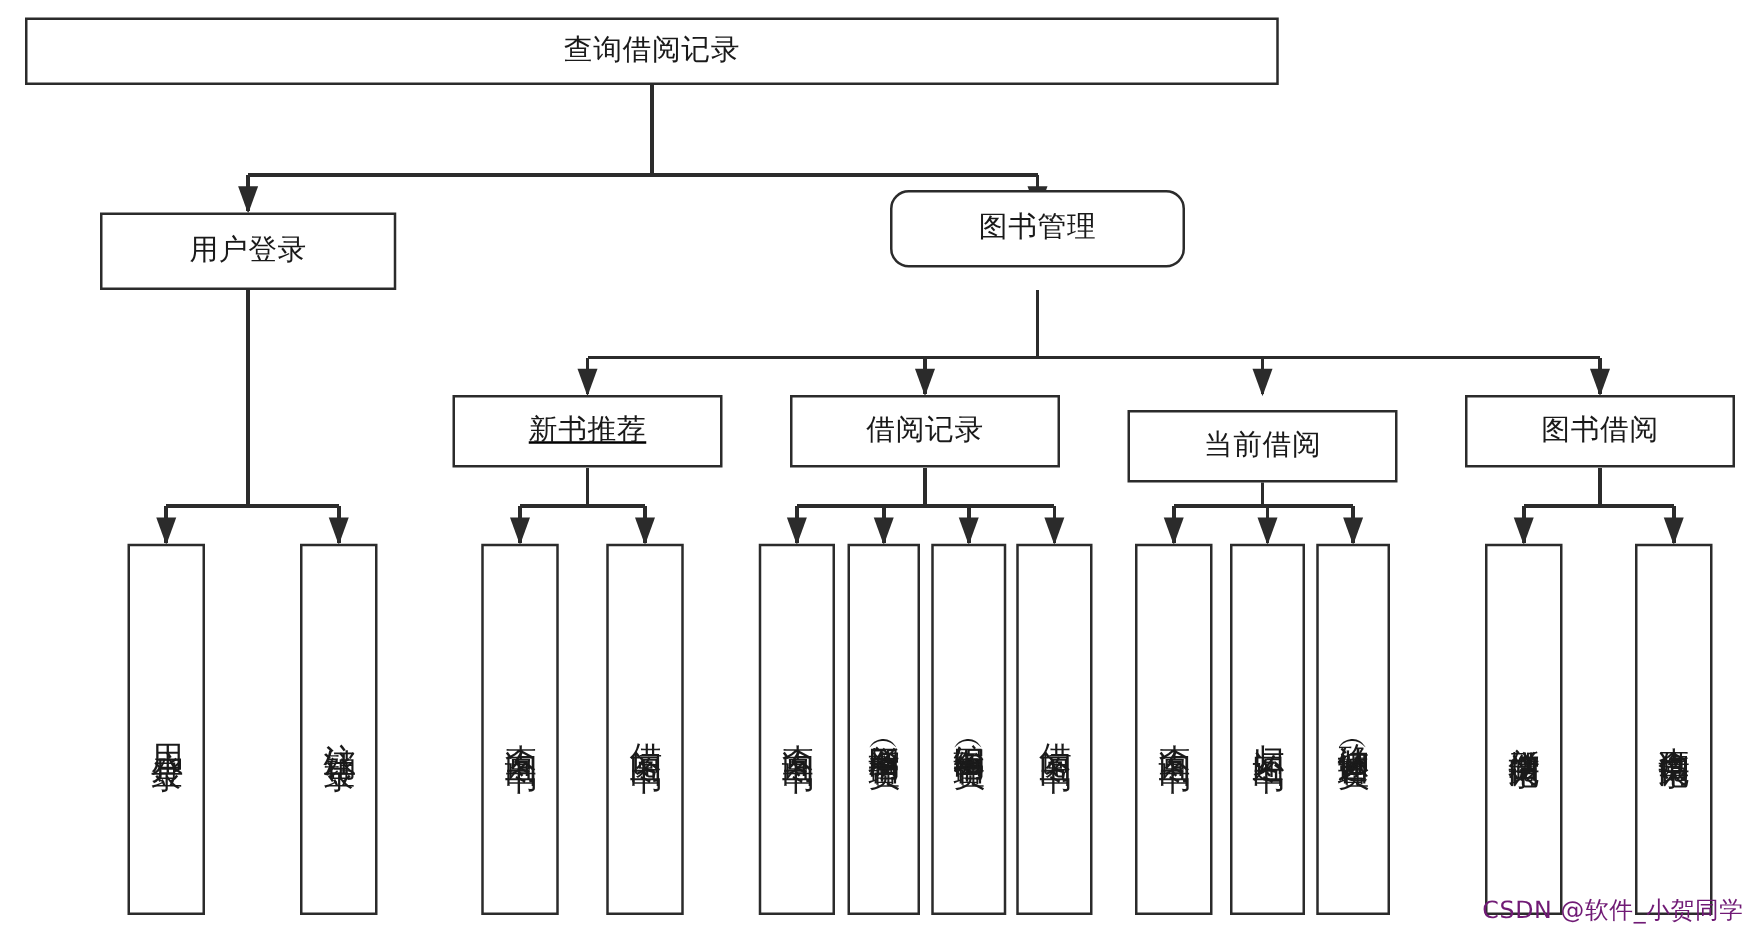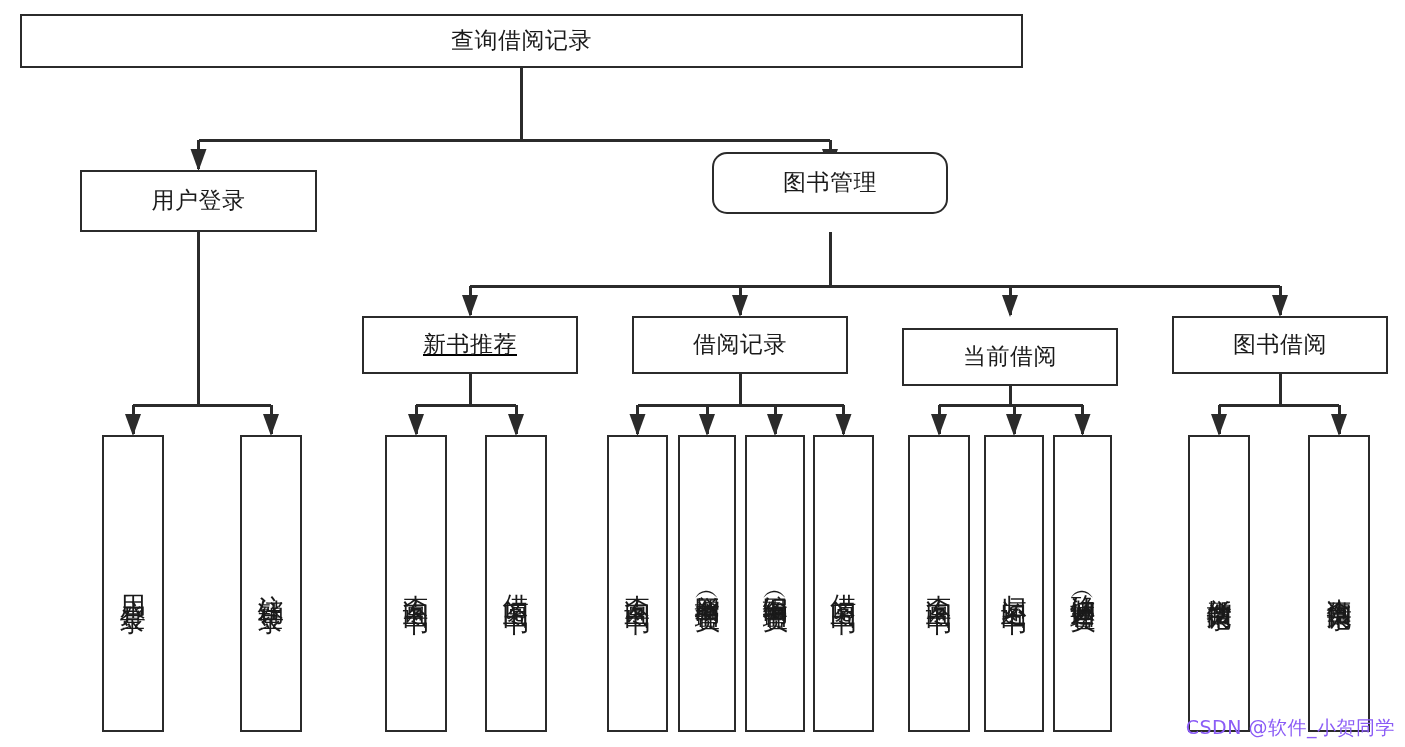--- a/index.html
+++ b/index.html
@@ -56,21 +56,21 @@
   }
   .node-box.vertical.tight .node-label {
     font-size: 25px;
     letter-spacing: 2px;
   }
   #watermark {
     position: absolute;
     right: 10px;
     bottom: 6px;
     font-size: 19px;
-    color: #8b5cf6;
+    color: #701a75;
     white-space: nowrap;
     letter-spacing: 0.5px;
   }
 </style>
 </head>
 <body>
 
 <div id="diagram-root">
 
   <svg class="diagram-canvas" id="connector-layer" viewBox="0 0 1405 747" xmlns="http://www.w3.org/2000/svg">

